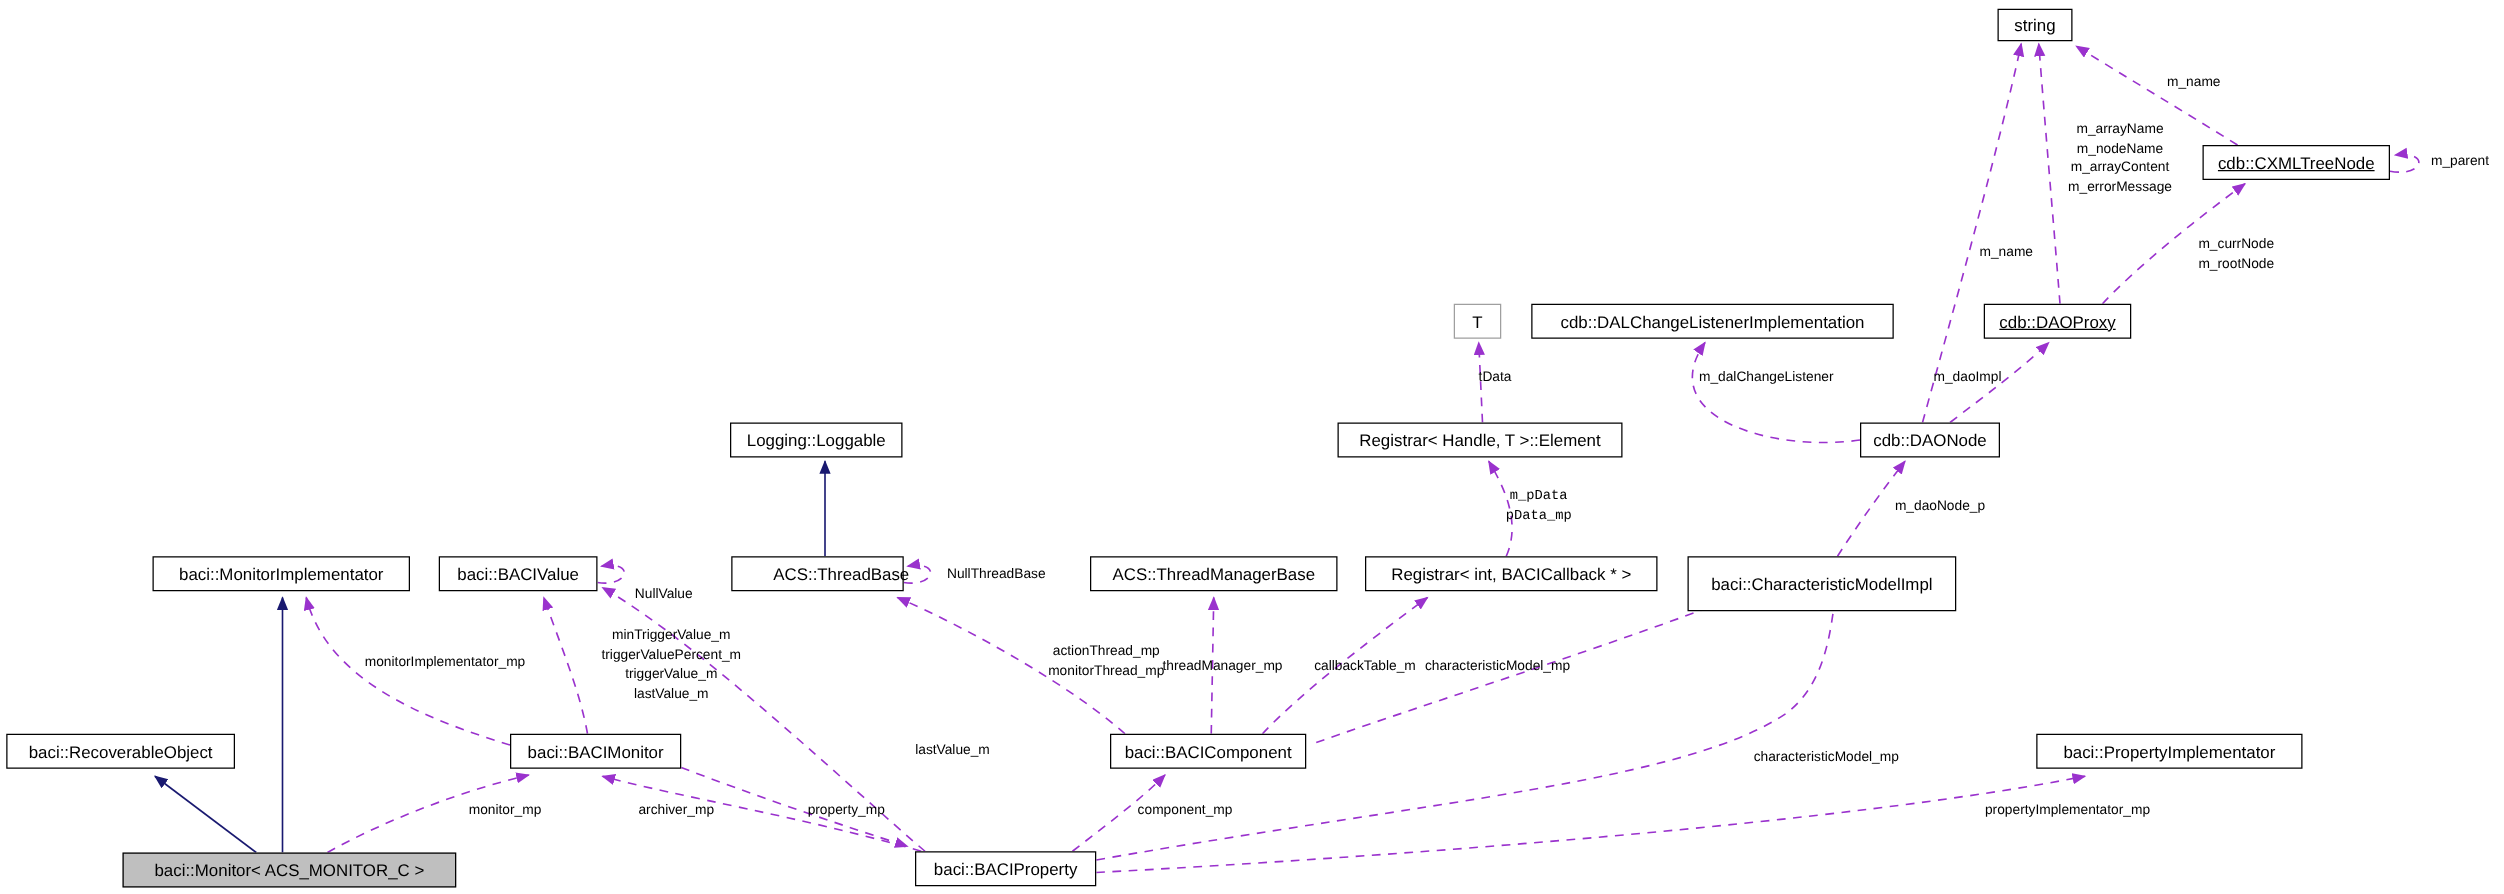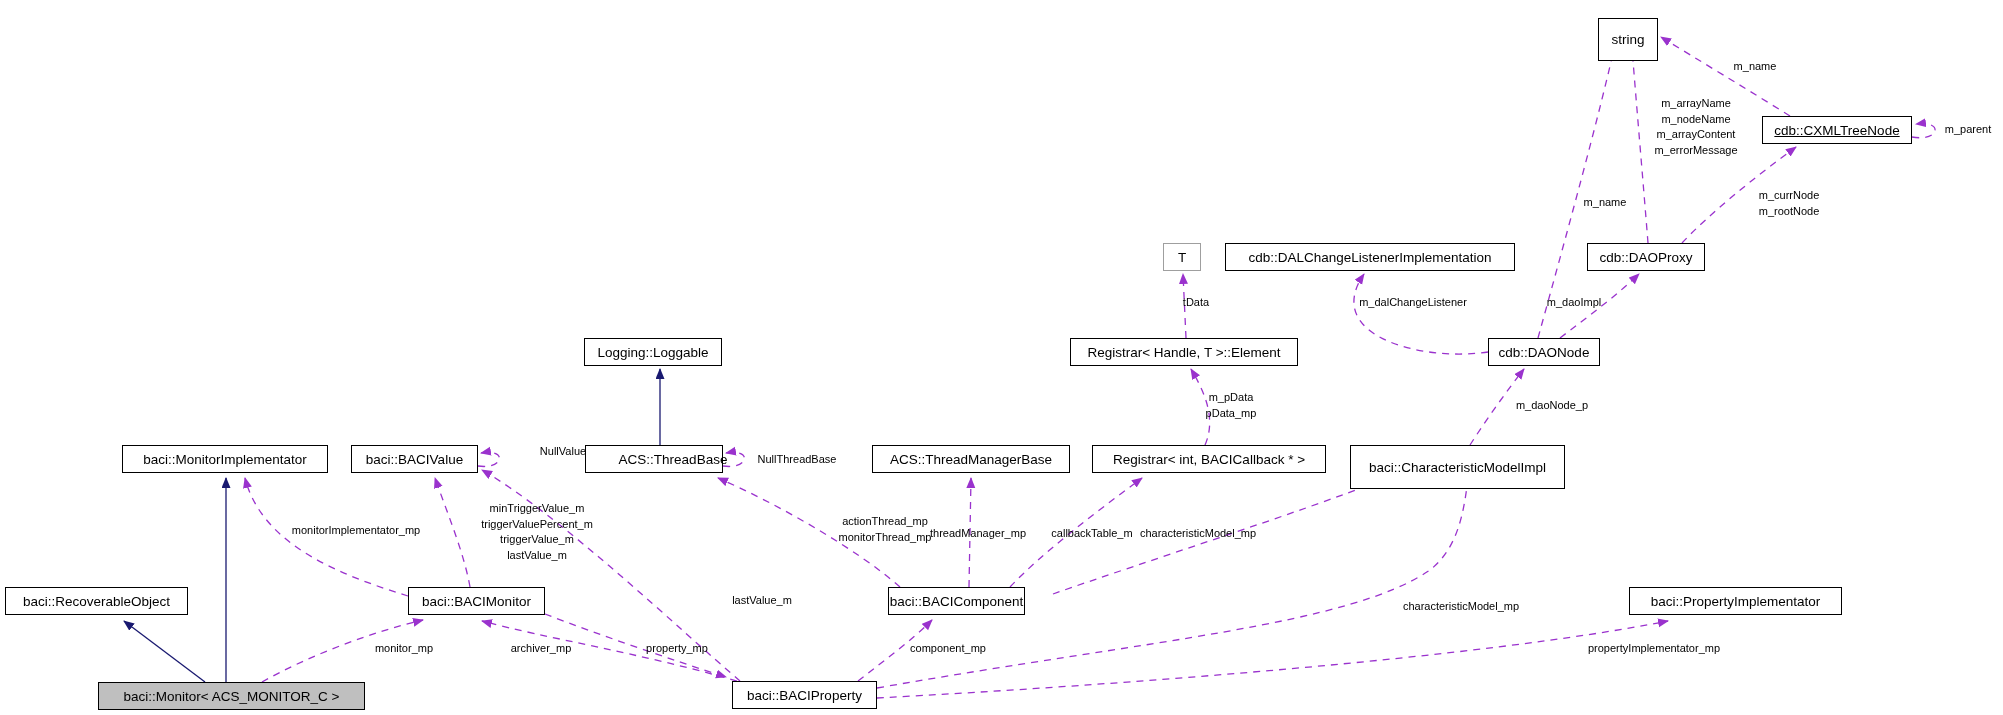--- a/index.html
+++ b/index.html
@@ -75,29 +75,29 @@
       <path d="M 1488,352 C 1420,362 1322,335 1364,274" marker-end="url(#mp)"></path>
       <path d="M 1560,338 C 1590,315 1616,296 1639,274" marker-end="url(#mp)"></path>
       <path d="M 1538,338 C 1565,240 1601,110 1617,35" marker-end="url(#mp)"></path>
       <path d="M 1648,243 C 1643,180 1636,100 1631,35" marker-end="url(#mp)"></path>
       <path d="M 1790,116 C 1745,88 1700,61 1661,37" marker-end="url(#mp)"></path>
       <path d="M 1682,243 C 1708,215 1756,176 1796,147" marker-end="url(#mp)"></path>
       <path d="M 1912,137 C 1940,142 1944,120 1916,124" marker-end="url(#mp)"></path>
     </g>
   </svg>
 
-  <div class="node" style="left:1598px;top:18px;width:60px;height:43px;">string</div>
+  <div class="node" style="left:1598px;top:7px;width:60px;height:26px;">string</div>
 
   <div class="node" style="left:1762px;top:116px;width:150px;height:28px;text-decoration:underline;">cdb::CXMLTreeNode</div>
 
   <div class="node template" style="left:1163px;top:243px;width:38px;height:28px;">T</div>
 
   <div class="node" style="left:1225px;top:243px;width:290px;height:28px;">cdb::DALChangeListenerImplementation</div>
 
-  <div class="node" style="left:1587px;top:243px;width:118px;height:28px;">cdb::DAOProxy</div>
+  <div class="node" style="left:1587px;top:243px;width:118px;height:28px;text-decoration:underline;">cdb::DAOProxy</div>
 
   <div class="node" style="left:584px;top:338px;width:138px;height:28px;">Logging::Loggable</div>
 
   <div class="node" style="left:1070px;top:338px;width:228px;height:28px;">Registrar&lt; Handle, T &gt;::Element</div>
 
   <div class="node" style="left:1488px;top:338px;width:112px;height:28px;">cdb::DAONode</div>
 
   <div class="node" style="left:122px;top:445px;width:206px;height:28px;">baci::MonitorImplementator</div>
 
   <div class="node" style="left:351px;top:445px;width:127px;height:28px;">baci::BACIValue</div>
@@ -107,21 +107,21 @@
   <div class="node" style="left:872px;top:445px;width:198px;height:28px;">ACS::ThreadManagerBase</div>
 
   <div class="node" style="left:1092px;top:445px;width:234px;height:28px;">Registrar&lt; int, BACICallback * &gt;</div>
 
   <div class="node" style="left:1350px;top:445px;width:215px;height:44px;text-align:right;">baci::CharacteristicModelImpl</div>
 
   <div class="node" style="left:5px;top:587px;width:183px;height:28px;">baci::RecoverableObject</div>
 
   <div class="node" style="left:408px;top:587px;width:137px;height:28px;">baci::BACIMonitor</div>
 
-  <div class="node" style="left:888px;top:587px;width:137px;height:28px;">baci::BACIComponent</div>
+  <div class="node" style="left:888px;top:587px;width:157px;height:28px;">baci::BACIComponent</div>
 
   <div class="node highlight" style="left:98px;top:682px;width:267px;height:28px;">baci::Monitor&lt; ACS_MONITOR_C &gt;</div>
 
   <div class="node" style="left:1629px;top:587px;width:213px;height:28px;">baci::PropertyImplementator</div>
 
   <div class="node" style="left:732px;top:681px;width:145px;height:28px;">baci::BACIProperty</div>
 
   <div class="elabel" style="left:1755px;top:59px;">m_name</div>
 
   <div class="elabel" style="left:1696px;top:96px;">
@@ -139,28 +139,28 @@
   </div>
 
   <div class="elabel" style="left:1605px;top:195px;">m_name</div>
 
   <div class="elabel" style="left:1196px;top:295px;">tData</div>
 
   <div class="elabel" style="left:1413px;top:295px;">m_dalChangeListener</div>
 
   <div class="elabel" style="left:1574px;top:295px;">m_daoImpl</div>
 
-  <div class="elabel" style="left:1231px;top:390px;">
+  <div class="elabel" style="left:1231px;top:390px;font-family:Liberation Mono, monospace;">
     <div>m_pData</div>
     <div>pData_mp</div>
   </div>
 
   <div class="elabel" style="left:1552px;top:398px;">m_daoNode_p</div>
 
-  <div class="elabel" style="left:531px;top:444px;margin-left:32px;">NullValue</div>
+  <div class="elabel" style="left:531px;top:468px;">NullValue</div>
 
   <div class="elabel" style="left:797px;top:452px;">NullThreadBase</div>
 
   <div class="elabel" style="left:356px;top:523px;">monitorImplementator_mp</div>
 
   <div class="elabel" style="left:537px;top:501px;">
     <div>minTriggerValue_m</div>
     <div>triggerValuePercent_m</div>
     <div>triggerValue_m</div>
     <div>lastValue_m</div>

